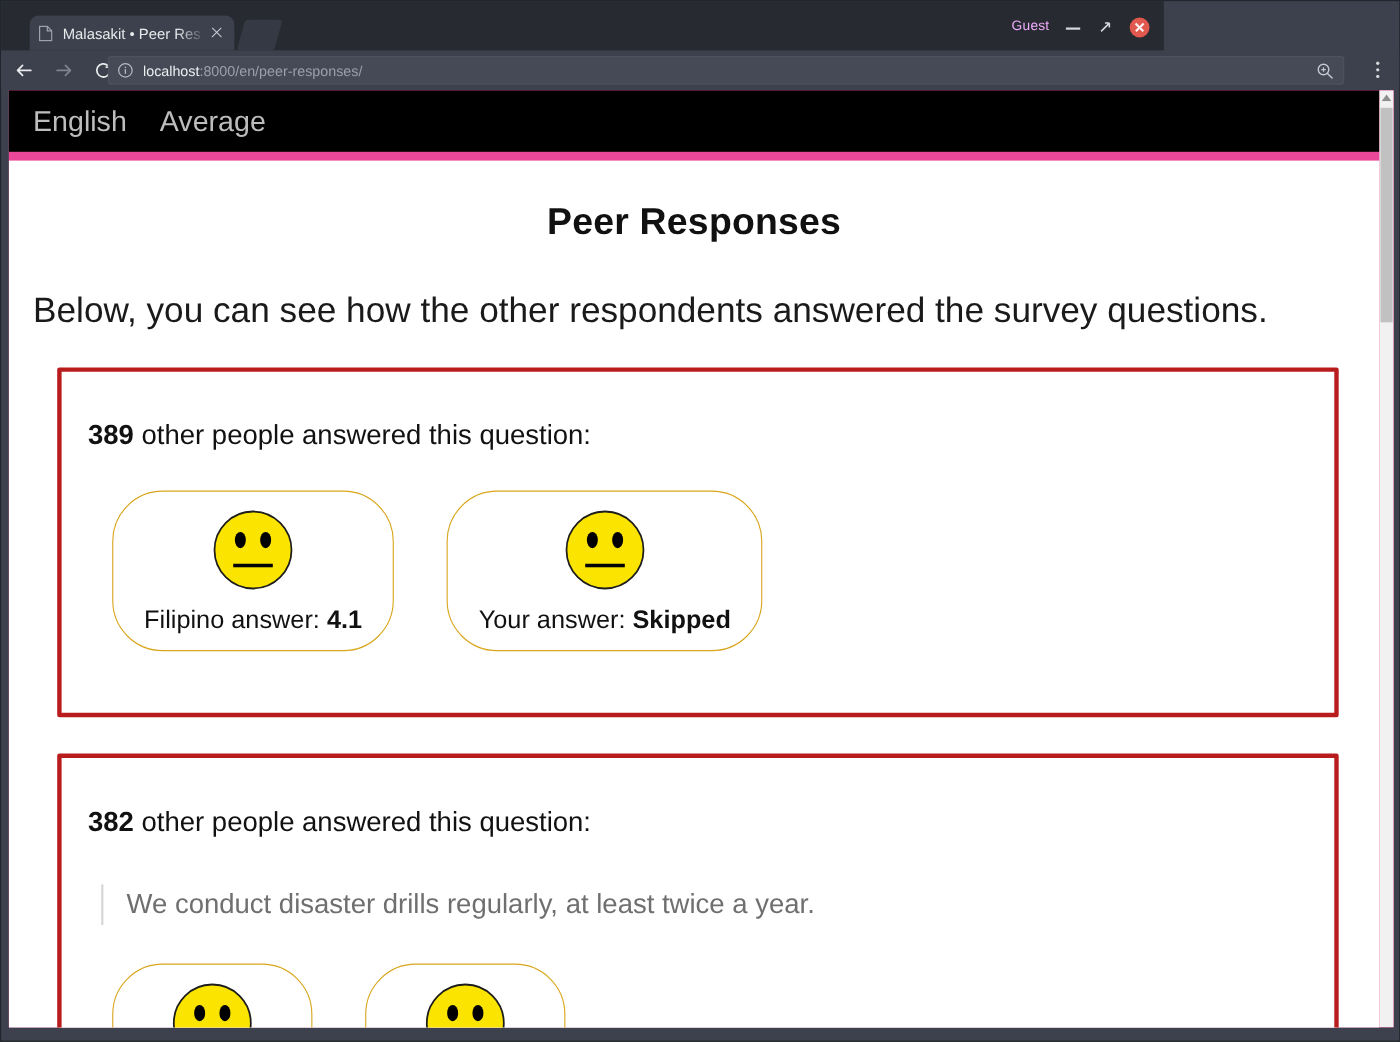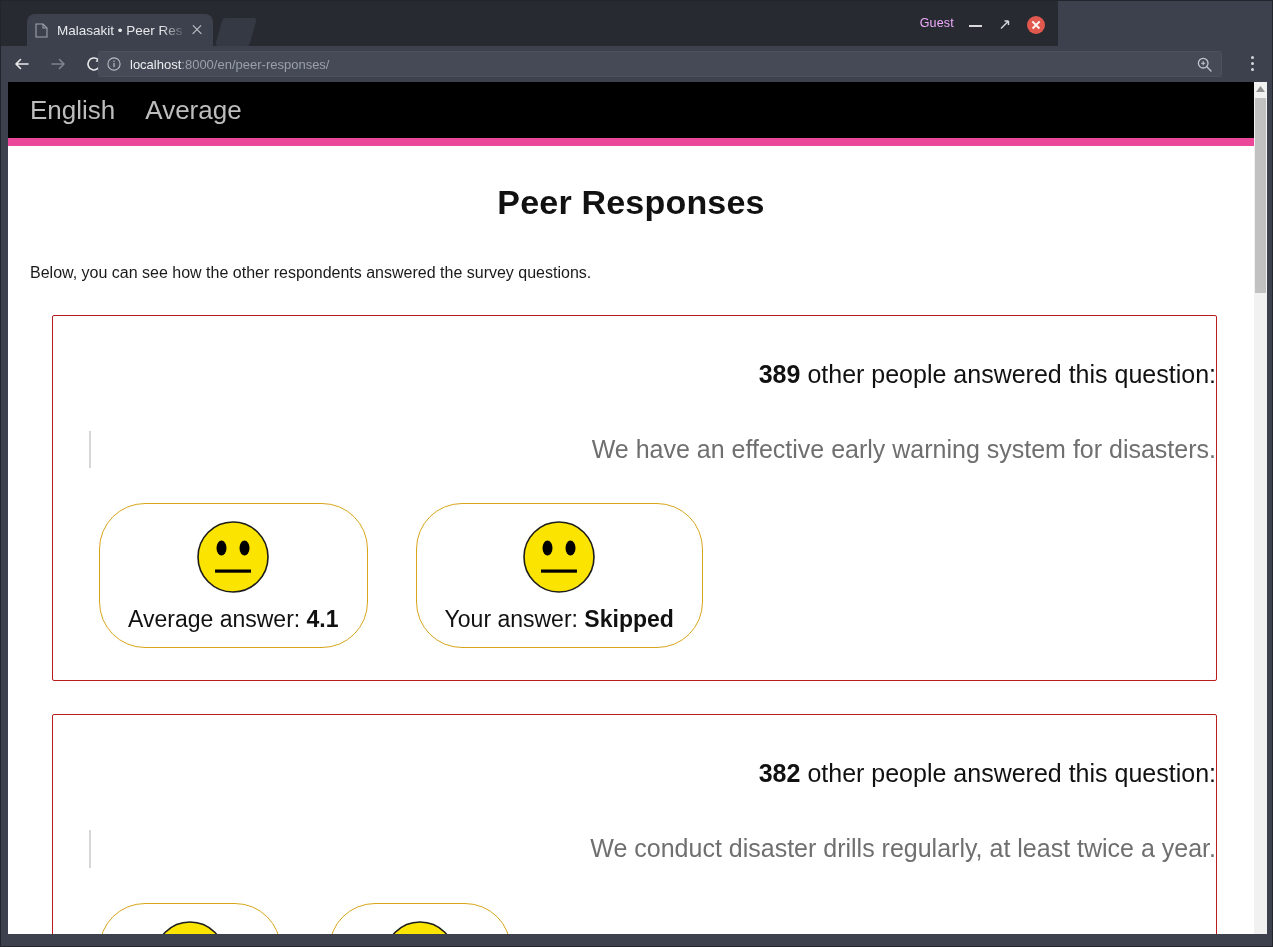--- a/index.html
+++ b/index.html
@@ -234,33 +234,32 @@
 
   .page-title {
     text-align: center;
     font-size: 34px;
     font-weight: bold;
     color: #111;
     margin: 37px 0 0 0;
     letter-spacing: .2px;
   }
   .page-subtitle {
-    font-size: 16px;
+    font-size: 32px;
     color: #1a1a1a;
     margin: 42px 16px 0 22px;
   }
 
   .card {
     position: relative;
     margin: 33px 37px 0 44px;
-    border: 1px solid #b91c1c;
+    border: 4px solid #b91c1c;
     background: #fff;
-    padding: 44px 0 32px 0;
+    padding: 44px 0 56px 0;
     border-radius: 2px;
-    text-align: right;
   }
   .card-count {
     font-size: 25px;
     color: #111;
     margin: 0 0 0 24px;
   }
   .card-count b { font-weight: bold; }
 
   .question {
     margin: 42px 0 0 36px;
@@ -404,34 +403,33 @@
     </div>
 
     <div class="page">
 
       <h1 class="page-title">Peer Responses</h1>
       <p class="page-subtitle">Below, you can see how the other respondents answered the survey questions.</p>
 
       <div class="card">
         <p class="card-count"><b>389</b><span> other people answered this question:</span></p>
 
-        <blockquote class="question">We have an effective early warning system for disasters.</blockquote>
 
         <div class="answers">
 
           <div class="answer-box">
             <span class="emoji">
               <svg width="74" height="74" viewBox="0 0 74 74">
                 <circle cx="37" cy="37" r="35" fill="#fbe400" stroke="#1d1d1b" stroke-width="1.6"></circle>
                 <ellipse cx="25.5" cy="28" rx="5" ry="7.4" fill="#000"></ellipse>
                 <ellipse cx="48.5" cy="28" rx="5" ry="7.4" fill="#000"></ellipse>
                 <rect x="19" y="49.5" width="36" height="3.2" fill="#000"></rect>
               </svg>
             </span>
-            <span class="answer-label"><span>Average answer: </span><b>4.1</b></span>
+            <span class="answer-label"><span>Filipino answer: </span><b>4.1</b></span>
           </div>
 
           <div class="answer-box">
             <span class="emoji">
               <svg width="74" height="74" viewBox="0 0 74 74">
                 <circle cx="37" cy="37" r="35" fill="#fbe400" stroke="#1d1d1b" stroke-width="1.6"></circle>
                 <ellipse cx="25.5" cy="28" rx="5" ry="7.4" fill="#000"></ellipse>
                 <ellipse cx="48.5" cy="28" rx="5" ry="7.4" fill="#000"></ellipse>
                 <rect x="19" y="49.5" width="36" height="3.2" fill="#000"></rect>
               </svg>

